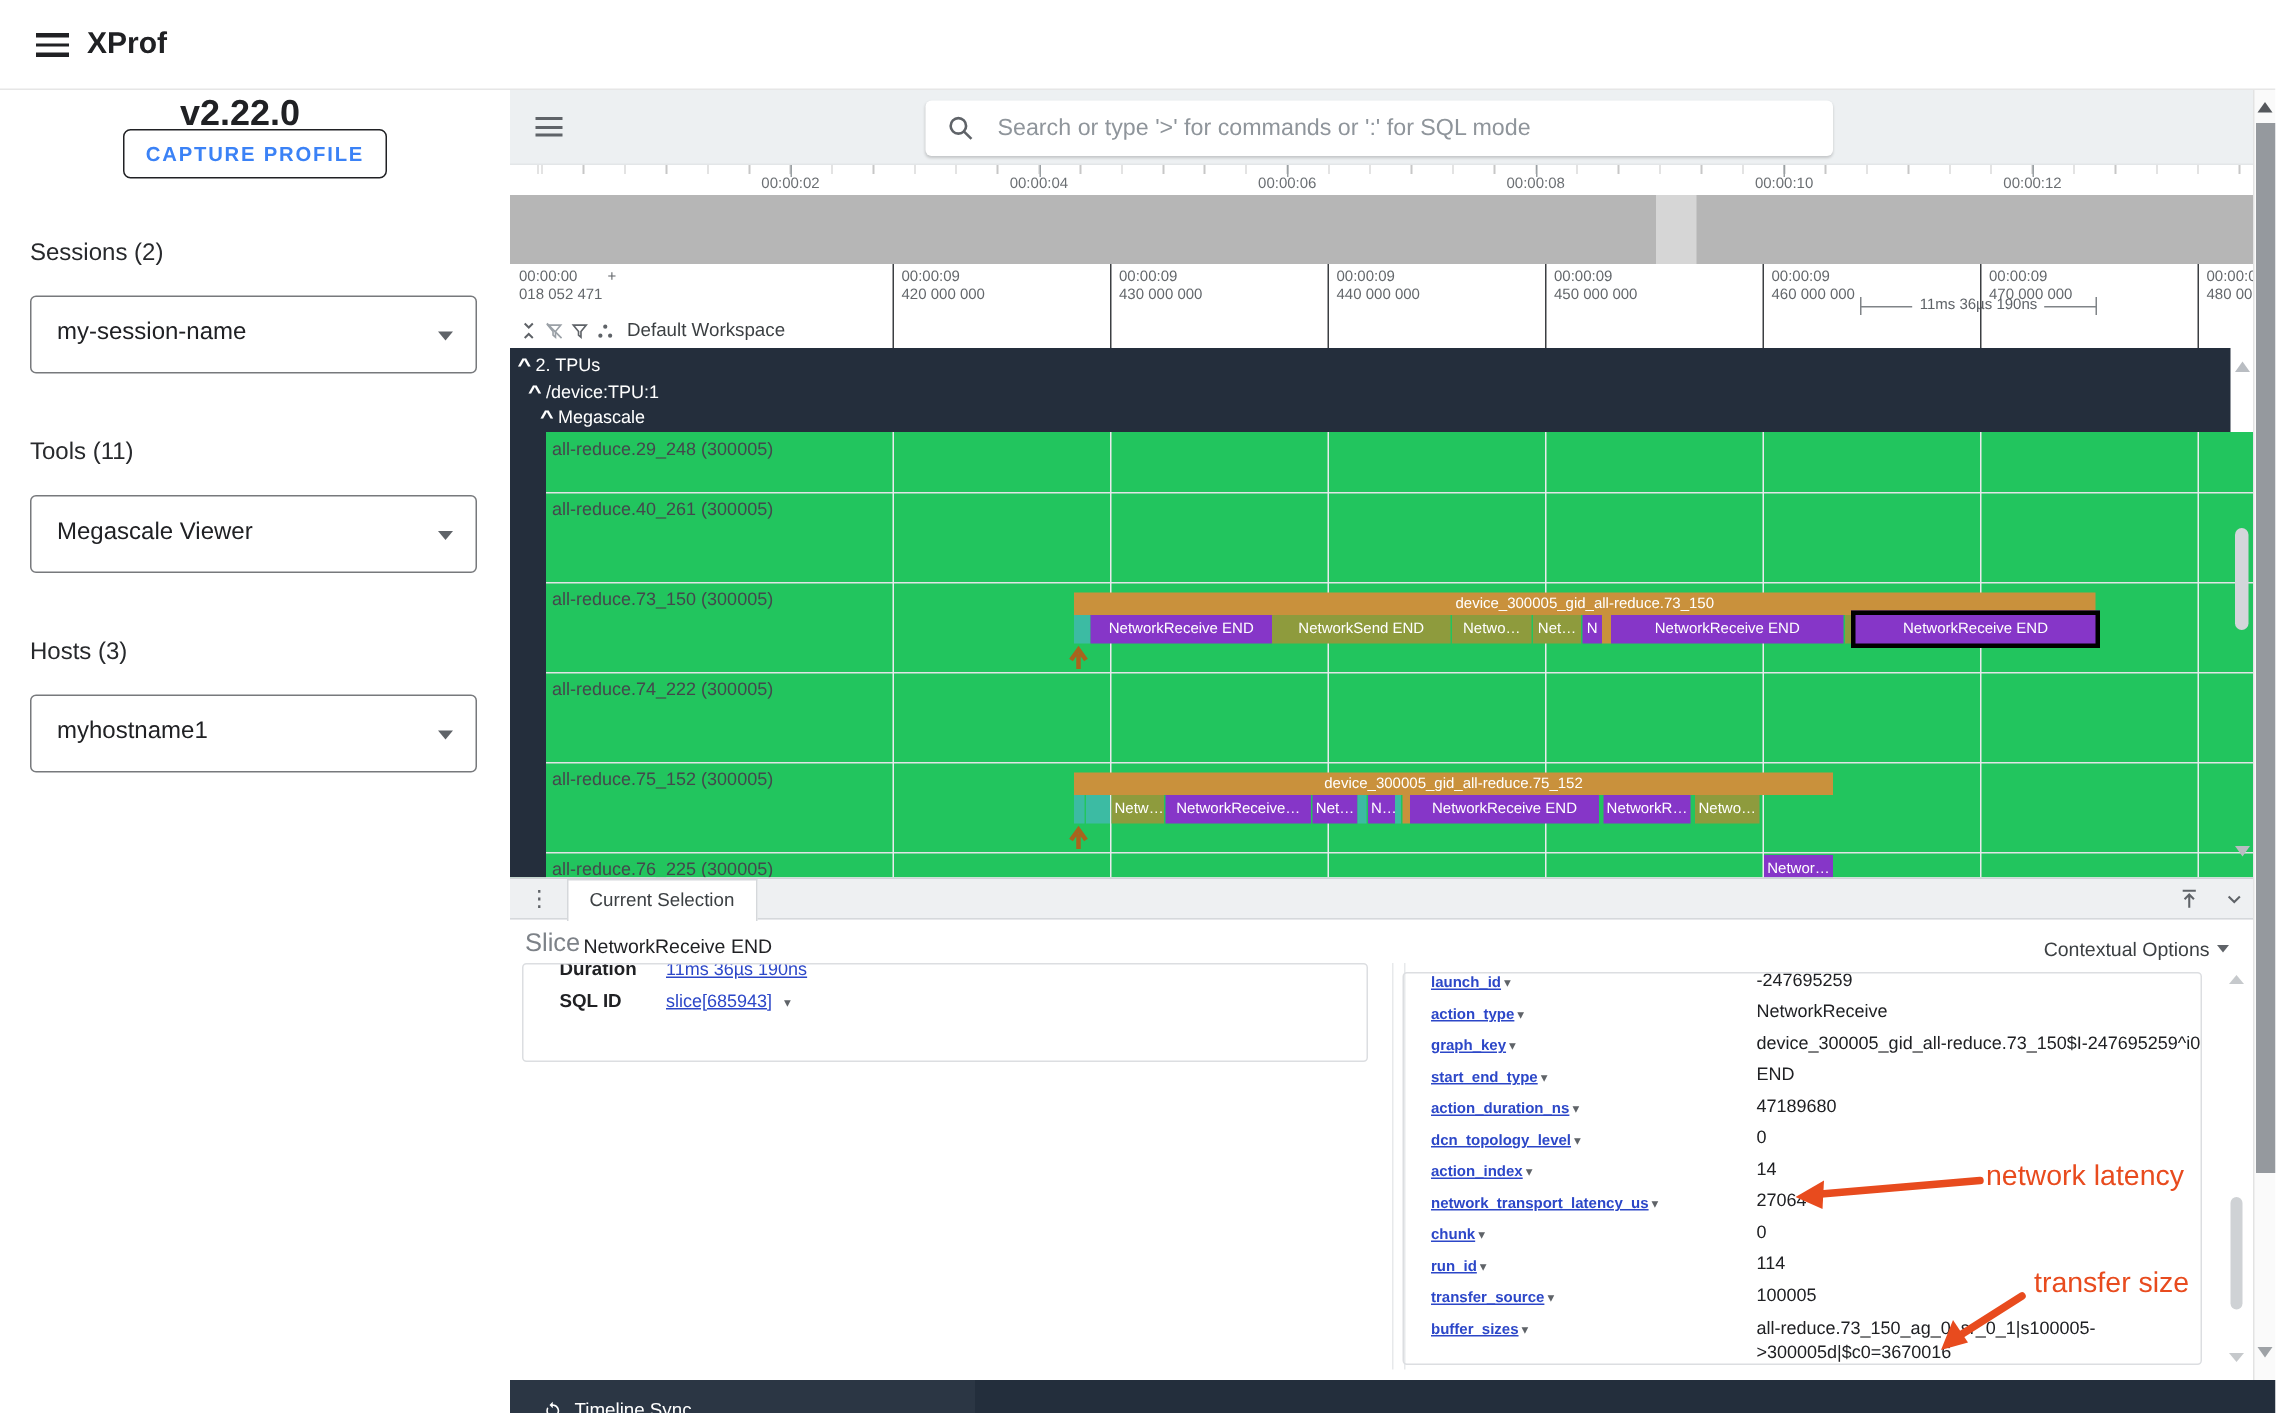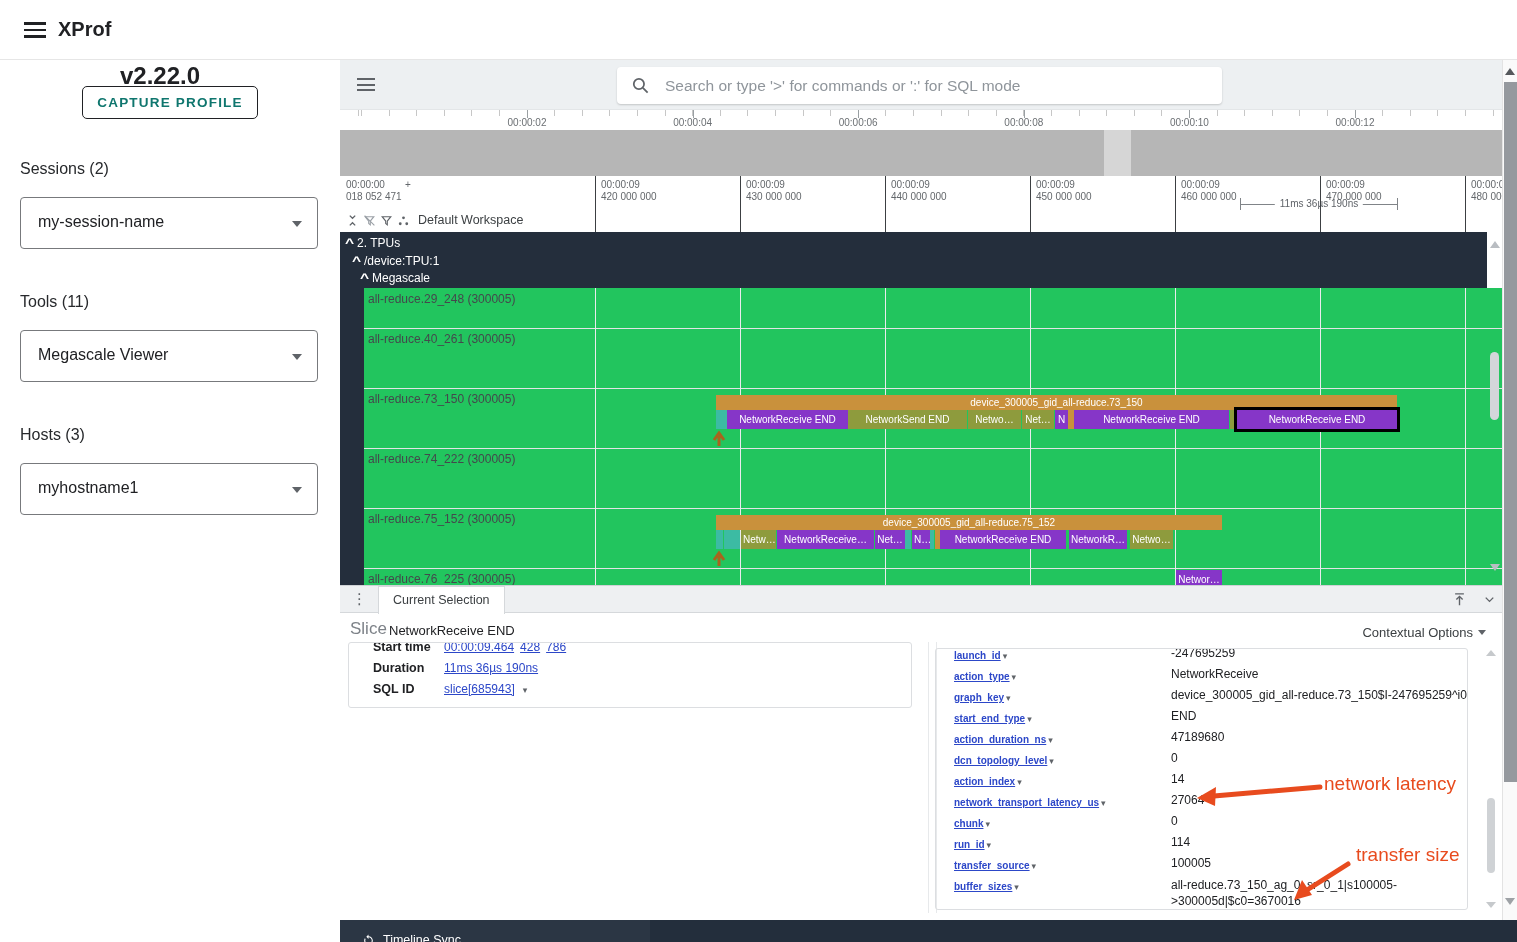--- a/index.html
+++ b/index.html
@@ -12,21 +12,21 @@
 
   
   #topbar { position:absolute; left:0; top:0; width:1517px; height:60px; background:#fff; border-bottom:1px solid #e6e6e6; z-index:5; }
   #menu-ic { position:absolute; left:24px; top:22px; width:22px; height:16px; cursor:pointer; }
   #menu-ic div { height:2.5px; background:#202124; margin-bottom:4px; }
   #app-title { position:absolute; left:58px; top:18px; font-size:20px; font-weight:700; color:#202124; }
   #app-version { position:absolute; left:120px; top:18px; font-size:24px; font-weight:700; color:#202124;margin-top:44px; }
 
   
   #sidebar { position:absolute; left:0; top:60px; width:340px; height:882px; background:#fff; }
-  #capture-btn { position:absolute; left:82px; top:26px; width:176px; height:33px; background:#fff; border:1px solid #202124; border-radius:5px; font-size:13.5px; font-weight:700; letter-spacing:1.2px; color:#0f766e; text-align:center; line-height:31px; cursor:pointer; }
+  #capture-btn { position:absolute; left:82px; top:26px; width:176px; height:33px; background:#fff; border:1px solid #202124; border-radius:5px; font-size:13.5px; font-weight:700; letter-spacing:1.2px; color:#3b82f6; text-align:center; line-height:31px; cursor:pointer; }
   .side-label { position:absolute; left:20px; font-size:16px; color:#27292c; }
   .side-select { position:absolute; left:20px; width:298px; height:52px; border:1px solid #77797c; border-radius:4px; background:#fff; cursor:pointer; }
   .side-select .val { position:absolute; left:17px; top:15px; font-size:16px; color:#202124; }
   .caret { position:absolute; right:15px; top:23px; width:0; height:0; border-left:5px solid transparent; border-right:5px solid transparent; border-top:6px solid #5f6368; }
 
   
   #main-toolbar { position:absolute; left:340px; top:60px; width:1162px; height:50px; background:#edf0f2; border-bottom:1px solid #e3e6e8; }
   #tb-menu { position:absolute; left:17px; top:18px; width:18px; height:13px; cursor:pointer; }
   #tb-menu div { height:2px; background:#5f6368; margin-bottom:3.5px; }
   #searchbox { position:absolute; left:277px; top:7px; width:605px; height:37px; background:#fff; border-radius:4px; box-shadow:0 1px 2px rgba(0,0,0,.18); }
@@ -339,21 +339,20 @@
   <svg class="bp-ic" style="left:1142px;" width="15" height="15" viewBox="0 0 24 24">
       <path d="M6 9l6 6 6-6" fill="none" stroke="#5f6368" stroke-width="2.2"></path>
     </svg>
 
   <div id="bp-title-type">Slice</div>
   <div id="bp-title-name">NetworkReceive END</div>
   <div id="ctx-opts"><span>Contextual Options</span><span class="dcar"></span></div>
 
   <div id="detail-card">
       <div id="detail-rows">
-        <div class="drow"><span class="dlabel">Start time</span><span class="dlink">00:00:09.464</span><span class="dlink">428</span><span class="dlink">786</span></div>
         <div class="drow"><span class="dlabel">Duration</span><span class="dlink">11ms 36µs 190ns</span></div>
         <div class="drow"><span class="dlabel">SQL ID</span><span class="dlink">slice[685943]</span><span class="dcaret">▾</span></div>
       </div>
     </div>
   <div id="col-div"></div>
   <div id="args-card">
       <div id="args-rows">
         <div class="arow"><span class="akey">launch_id</span><span class="acaret">▾</span><span class="aval">-247695259</span></div>
         <div class="arow"><span class="akey">action_type</span><span class="acaret">▾</span><span class="aval">NetworkReceive</span></div>
         <div class="arow"><span class="akey">graph_key</span><span class="acaret">▾</span><span class="aval">device_300005_gid_all-reduce.73_150$I-247695259^i0</span></div>

